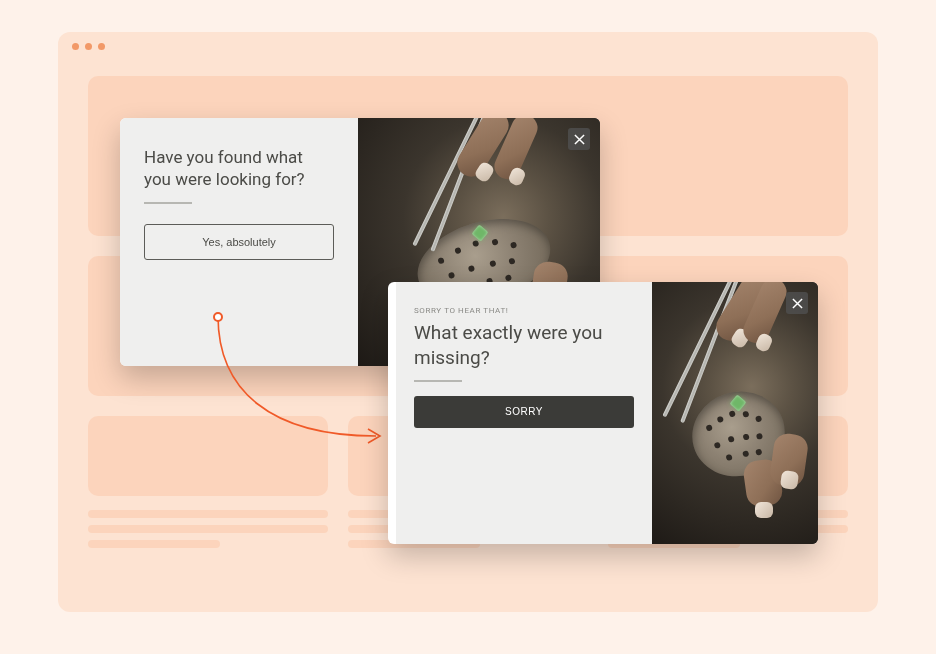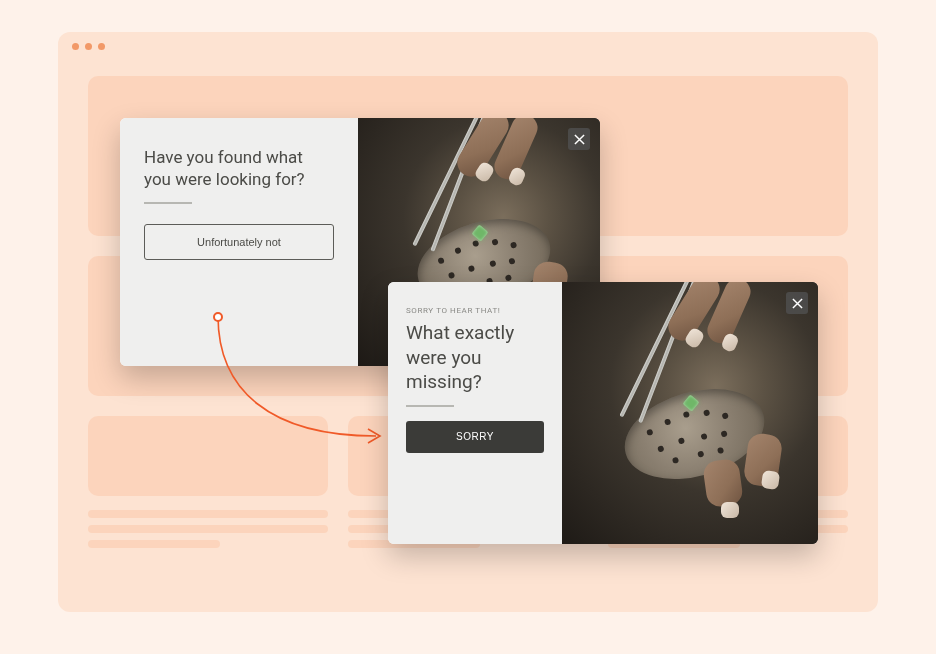--- a/index.html
+++ b/index.html
@@ -89,21 +89,21 @@
       width: 430px;
       height: 262px;
     }
     .modal-left {
       background: #EFEFEE;
       padding: 28px 24px 24px 24px;
       display: flex;
       flex-direction: column;
     }
     .modal-1 .modal-left { width: 238px; }
-    .modal-2 .modal-left { width: 174px; padding: 24px 18px 18px 18px; }
+    .modal-2 .modal-left { width: 256px; padding: 24px 18px 18px 18px; margin-left: 8px; }
     .modal-right {
       flex: 1;
       position: relative;
       background: #2A2824;
       overflow: hidden;
     }
     .close-btn {
       position: absolute;
       top: 10px;
       right: 10px;
@@ -305,21 +305,21 @@
         </div>
       </div>
     </div>
   </div>
 </div>
 
 <div class="modal modal-1">
   <div class="modal-left">
     <div class="q-title">Have you found what you were looking for?</div>
     <div class="divider"></div>
-    <button class="choice-btn">Unfortunately not</button>
+    <button class="choice-btn">Yes, absolutely</button>
   </div>
   <div class="modal-right">
     <div class="craft-bg"></div>
     <div class="tool-disc">
       <div class="hole" style="left:18%;top:30%;"></div>
       <div class="hole" style="left:32%;top:24%;"></div>
       <div class="hole" style="left:46%;top:22%;"></div>
       <div class="hole" style="left:60%;top:26%;"></div>
       <div class="hole" style="left:72%;top:36%;"></div>
       <div class="hole" style="left:22%;top:52%;"></div>

